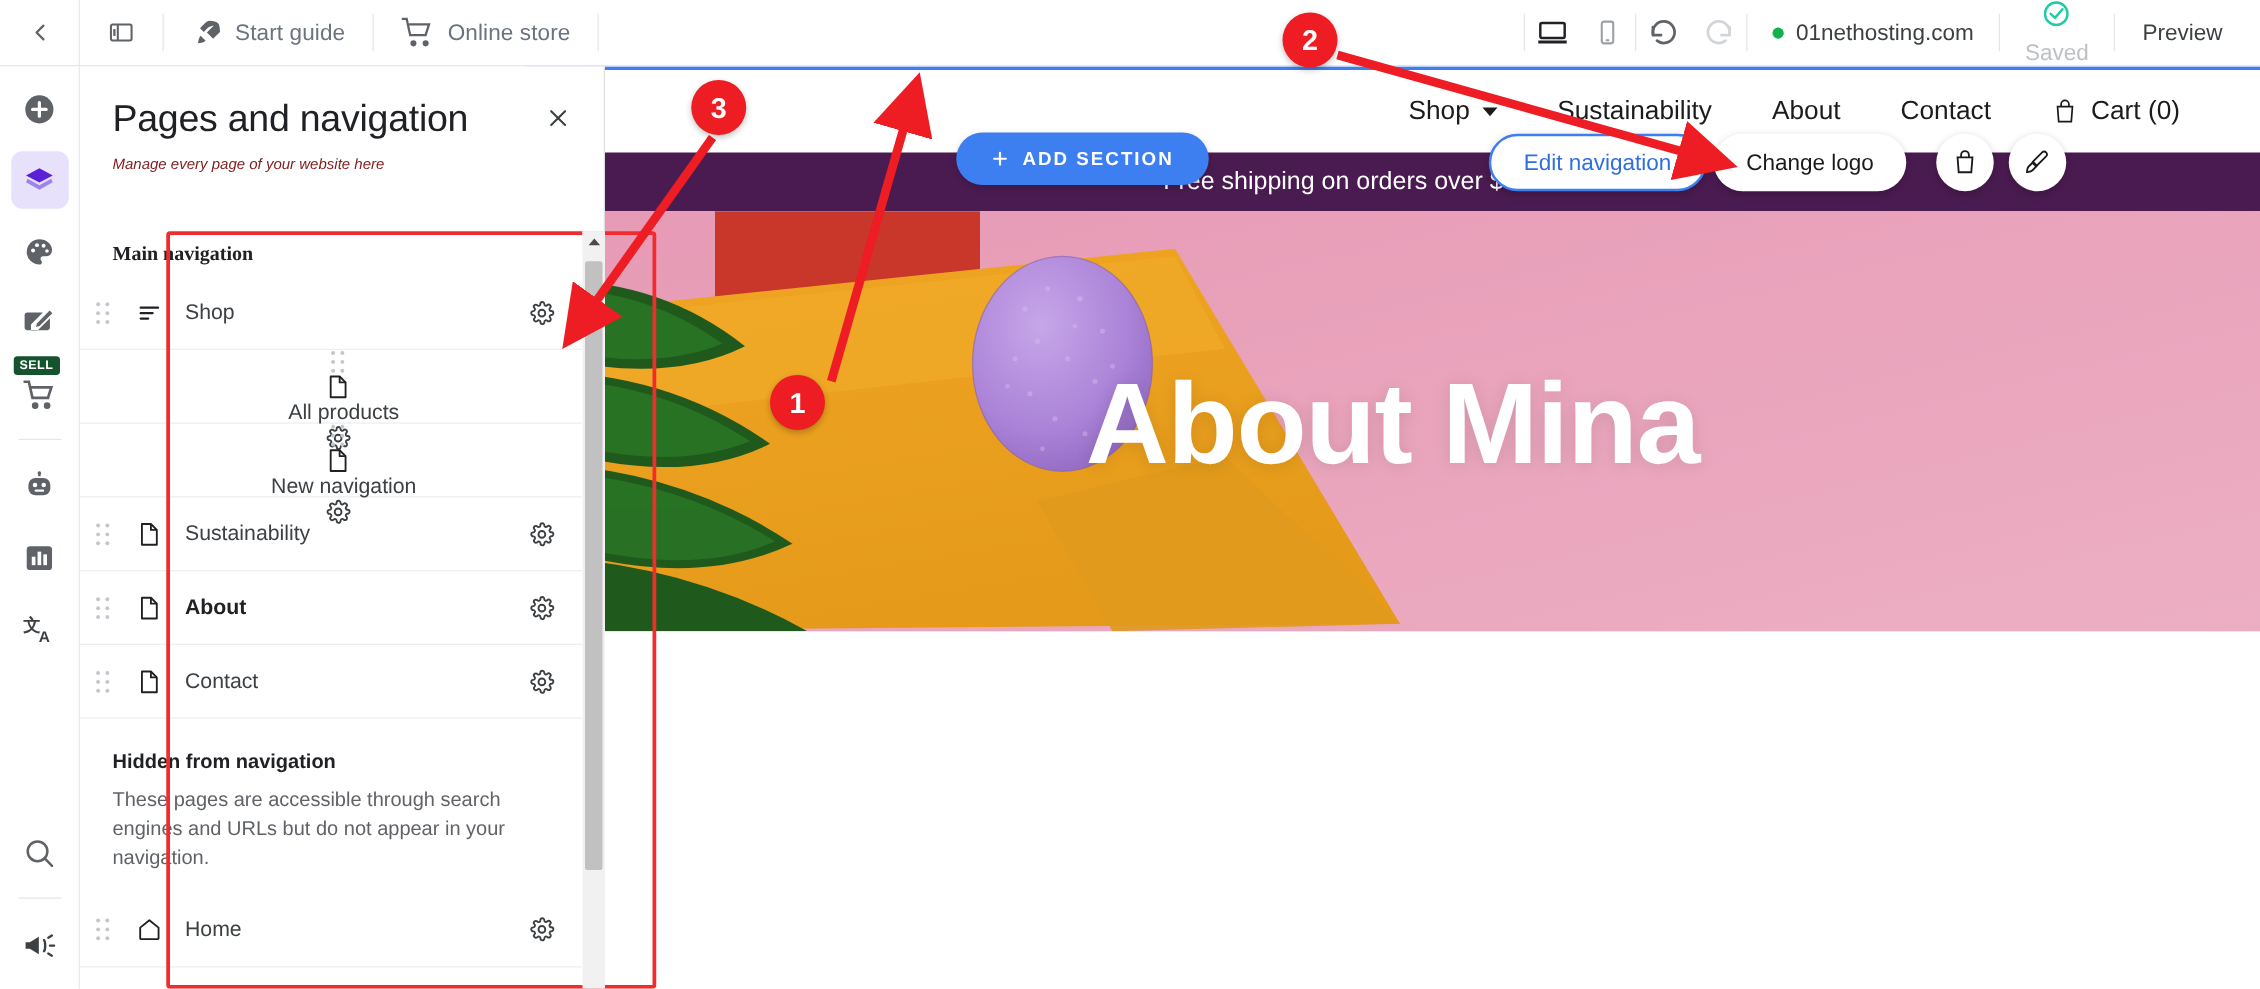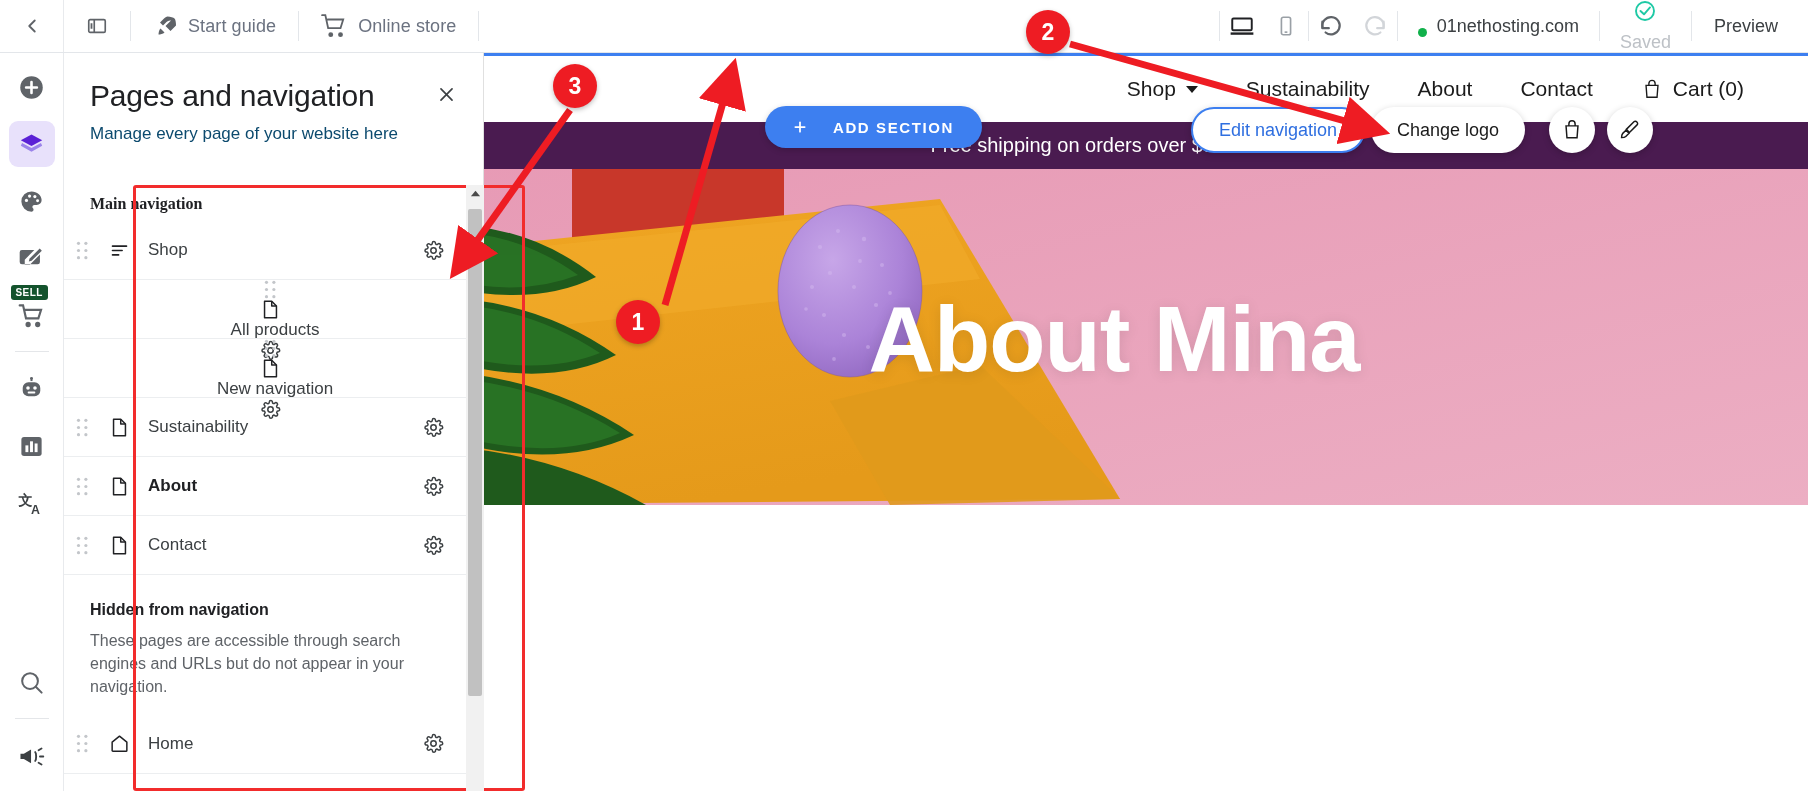--- a/index.html
+++ b/index.html
@@ -27,21 +27,21 @@
     padding: 0 22px; color: #6b7280; font-size: 18px; cursor: pointer;
     letter-spacing: .1px;
   }
   .tb-sep { width: 1px; height: 30px; background: #e3e6ea; }
   .tb-right { margin-left: auto; display: flex; align-items: center; height: 52px; padding-right: 8px; }
   .tb-icobtn {
     width: 44px; height: 44px; display: flex; align-items: center; justify-content: center;
     cursor: pointer;
   }
   .tb-domain {
-    display: flex; align-items: flex-end; gap: 10px; padding: 0 20px;
+    display: flex; align-items: center; gap: 10px; padding: 0 20px;
     color: #3c4043; font-size: 18px; cursor: pointer;
   }
   .dot-live { width: 9px; height: 9px; border-radius: 50%; background: #11b14b; }
   .tb-saved {
     display: flex; align-items: center; gap: 9px; padding: 0 20px;
     color: #bdc1c6; font-size: 18px; flex-direction: column;
   }
   .tb-preview { padding: 0 22px; color: #3c4043; font-size: 18px; cursor: pointer; }
 
   
@@ -65,21 +65,21 @@
   .rail-bottom { margin-top: auto; display: flex; flex-direction: column; align-items: center; padding-bottom: 12px; }
 
   
   .panel {
     position: absolute; left: 64px; top: 53px; width: 420px; height: 738px;
     background: #ffffff; z-index: 20;
     border-right: 1px solid #e0e0e0;
   }
   .panel-head { padding: 26px 26px 0 26px; position: relative; }
   .panel-title { font-size: 30px; color: #202124; font-weight: 400; letter-spacing: -.2px; }
-  .panel-sub { font-size: 17px; color: #0c4a6e; margin-top: 11px; }
+  .panel-sub { font-size: 12px; color: #7f1d1d; margin-top: 11px; font-style: italic; }
   .panel-close {
     position: absolute; right: 22px; top: 26px; width: 30px; height: 30px;
     display: flex; align-items: center; justify-content: center; cursor: pointer; color: #3c4043;
   }
 
   .panel-scroll {
     position: absolute; left: 0; top: 132px; width: 402px; height: 606px;
     overflow: hidden;
   }
   .redbox {
@@ -156,21 +156,21 @@
   .chip {
     position: absolute; background: #fff; border-radius: 26px; height: 46px;
     display: flex; align-items: center; justify-content: center;
     box-shadow: 0 2px 7px rgba(0,0,0,.20); cursor: pointer; font-size: 18px; color: #1b1b1b;
     padding: 0 26px; z-index: 14;
   }
   .chip.outlined { border: 2px solid #3d7ff0; color: #2f6fe0; }
   .chip.round { width: 46px; padding: 0; border-radius: 50%; }
   .addsection {
     position: absolute; height: 42px; background: #3d7ff0; color: #fff;
-    border-radius: 21px; display: flex; align-items: center; gap: 26px;
+    border-radius: 21px; display: flex; align-items: center; gap: 11px;
     padding: 0 28px; font-size: 15px; font-weight: bold; letter-spacing: 1.6px;
     box-shadow: 0 2px 6px rgba(0,0,0,.18); cursor: pointer; z-index: 14;
   }
 
   
   .anno-svg { position: absolute; left: 0; top: 0; width: 1808px; height: 791px; pointer-events: none; z-index: 60; }
   .marker {
     position: absolute; width: 44px; height: 44px; border-radius: 50%;
     background: #ee1c23; color: #fff; display: flex; align-items: center; justify-content: center;
     font-size: 23px; font-weight: bold; z-index: 61;

